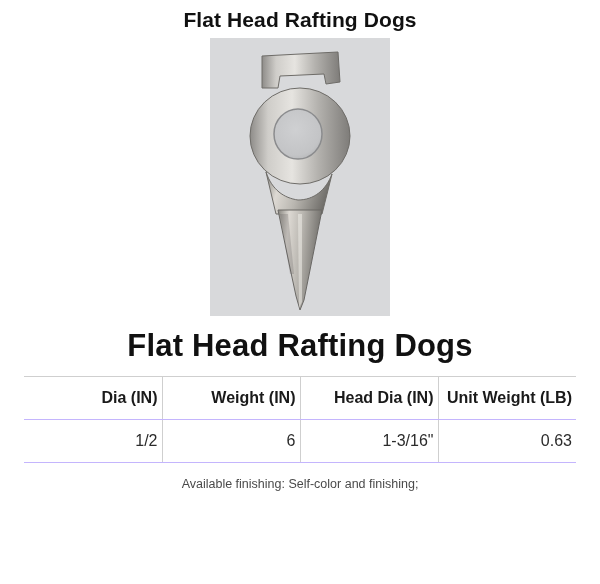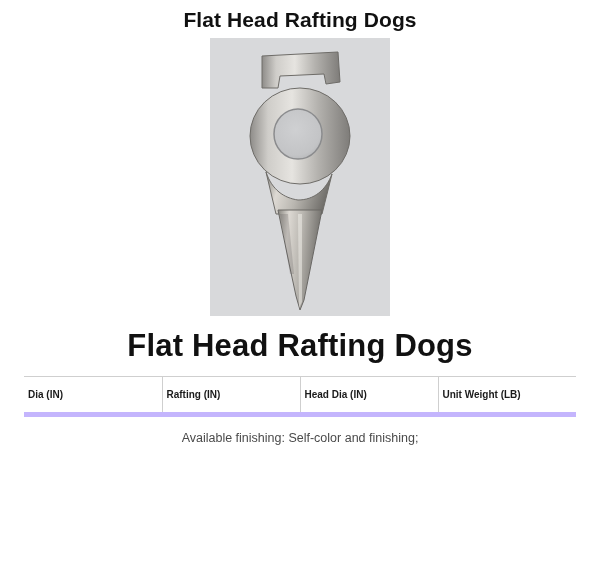--- a/index.html
+++ b/index.html
@@ -50,25 +50,25 @@
     text-align: center;
     letter-spacing: 0.2px;
   }
   table.spec {
     width: 552px;
     border-collapse: collapse;
     table-layout: fixed;
   }
   table.spec th,
   table.spec td {
-    text-align: left;
-    font-size: 10px;
+    text-align: right;
+    font-size: 16px;
     color: #2b2b2b;
     padding: 12px 4px;
-    border-bottom: 5px solid #c4b5fd;
+    border-bottom: 1px solid #c4b5fd;
     border-right: 1px solid #cfcfcf;
   }
   table.spec th {
     font-weight: bold;
     border-top: 1px solid #cfcfcf;
     color: #1a1a1a;
   }
   table.spec th:last-child,
   table.spec td:last-child {
     border-right: none;
@@ -128,24 +128,30 @@
       <path d="M70,176 L78,176 L84,236 L80,236 Z" fill="#5f5d5a" opacity="0.25"></path>
     </svg>
   </div>
 
   <div class="main-title">Flat Head Rafting Dogs</div>
 
   <table class="spec">
     <thead>
       <tr>
         <th>Dia (IN)</th>
-        <th>Rafting (IN)</th>
+        <th>Weight (IN)</th>
         <th>Head Dia (IN)</th>
         <th>Unit Weight (LB)</th>
       </tr>
     </thead>
     <tbody>
+      <tr class="data-row">
+        <td>1/2</td>
+        <td>6</td>
+        <td>1-3/16"</td>
+        <td>0.63</td>
+      </tr>
     </tbody>
   </table>
 
   <div class="footnote">Available finishing: Self-color and finishing;</div>
 
 </div>
 
 </body></html>

